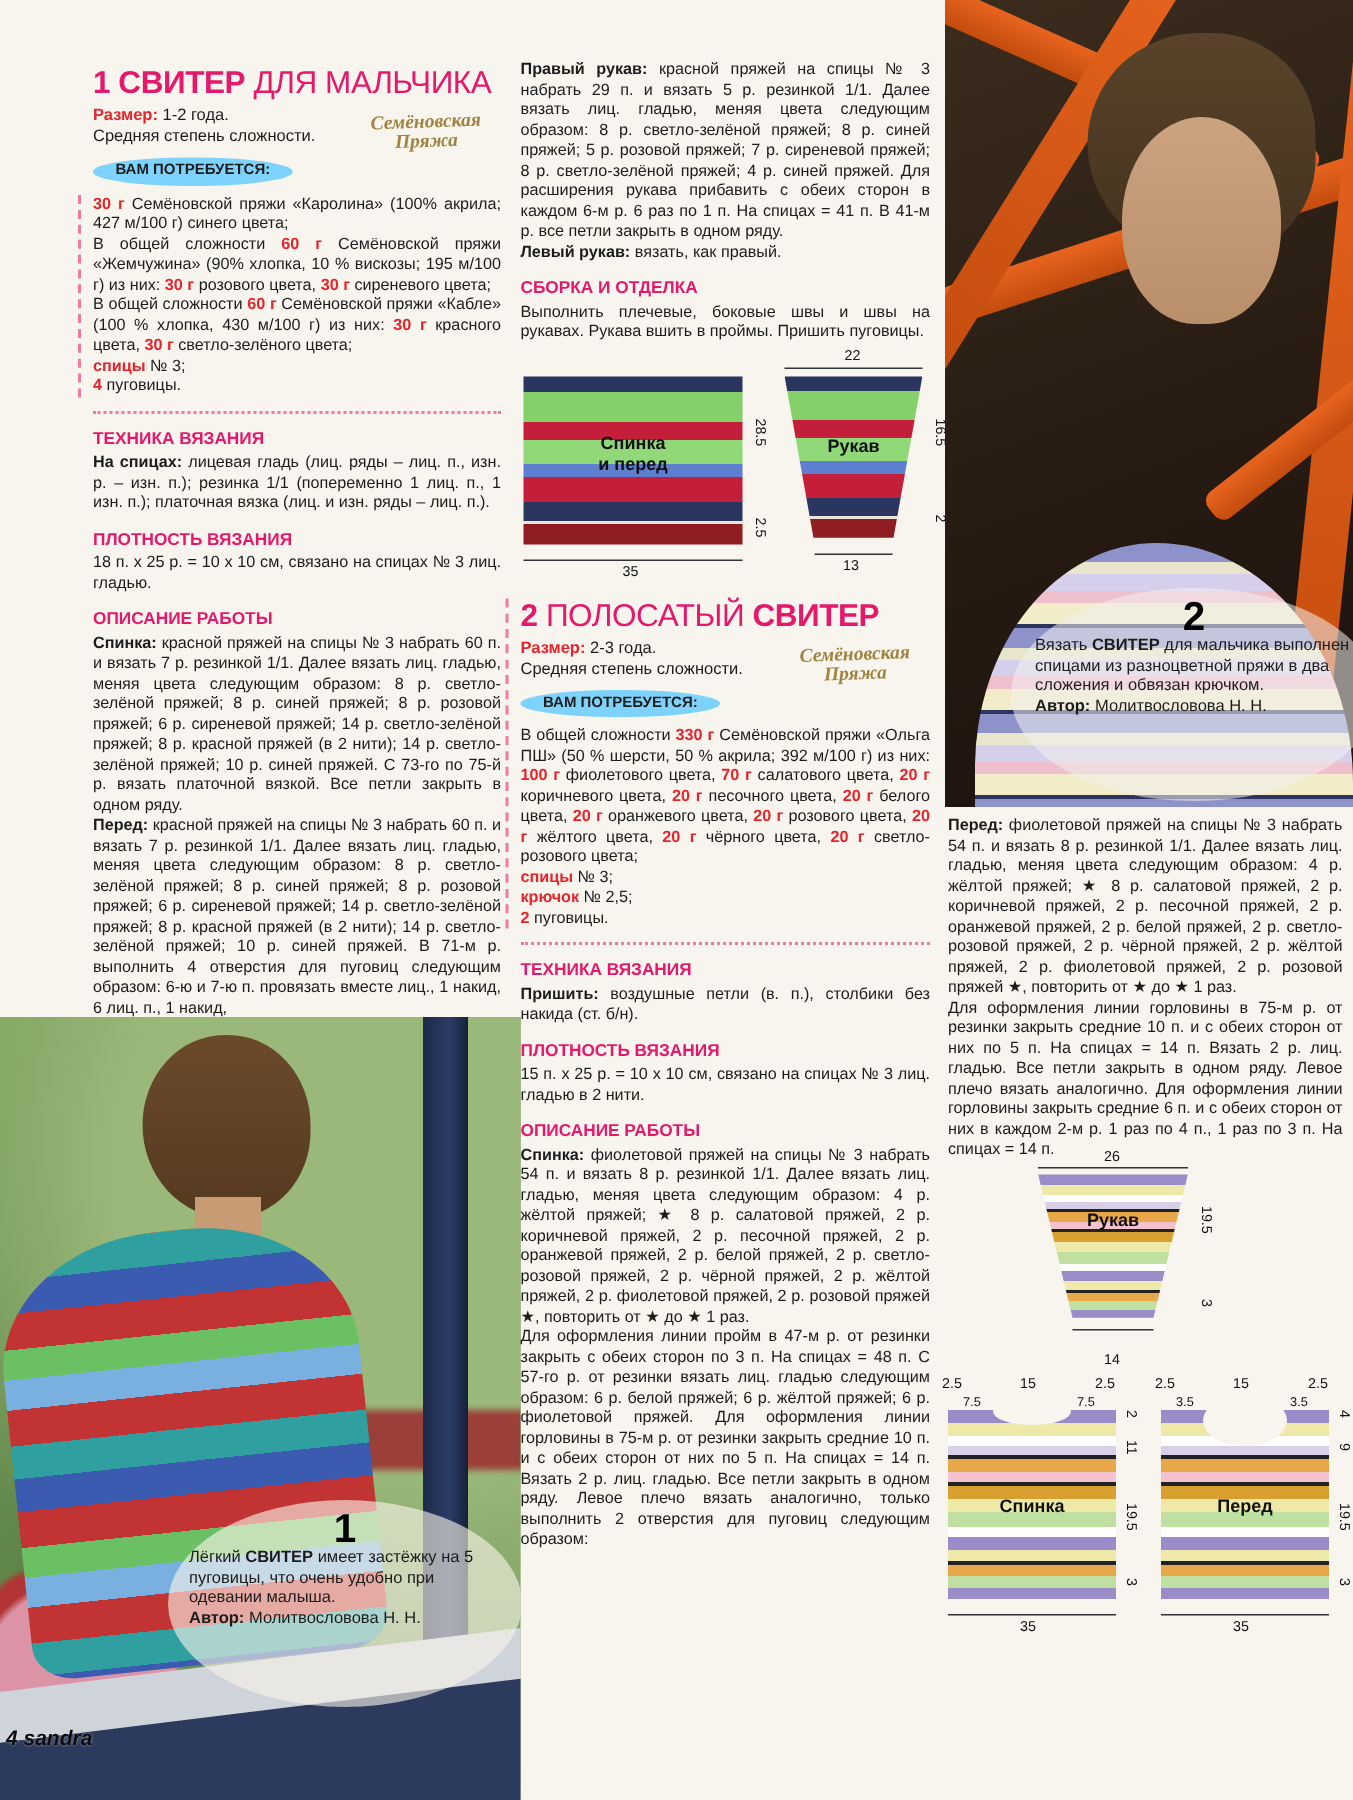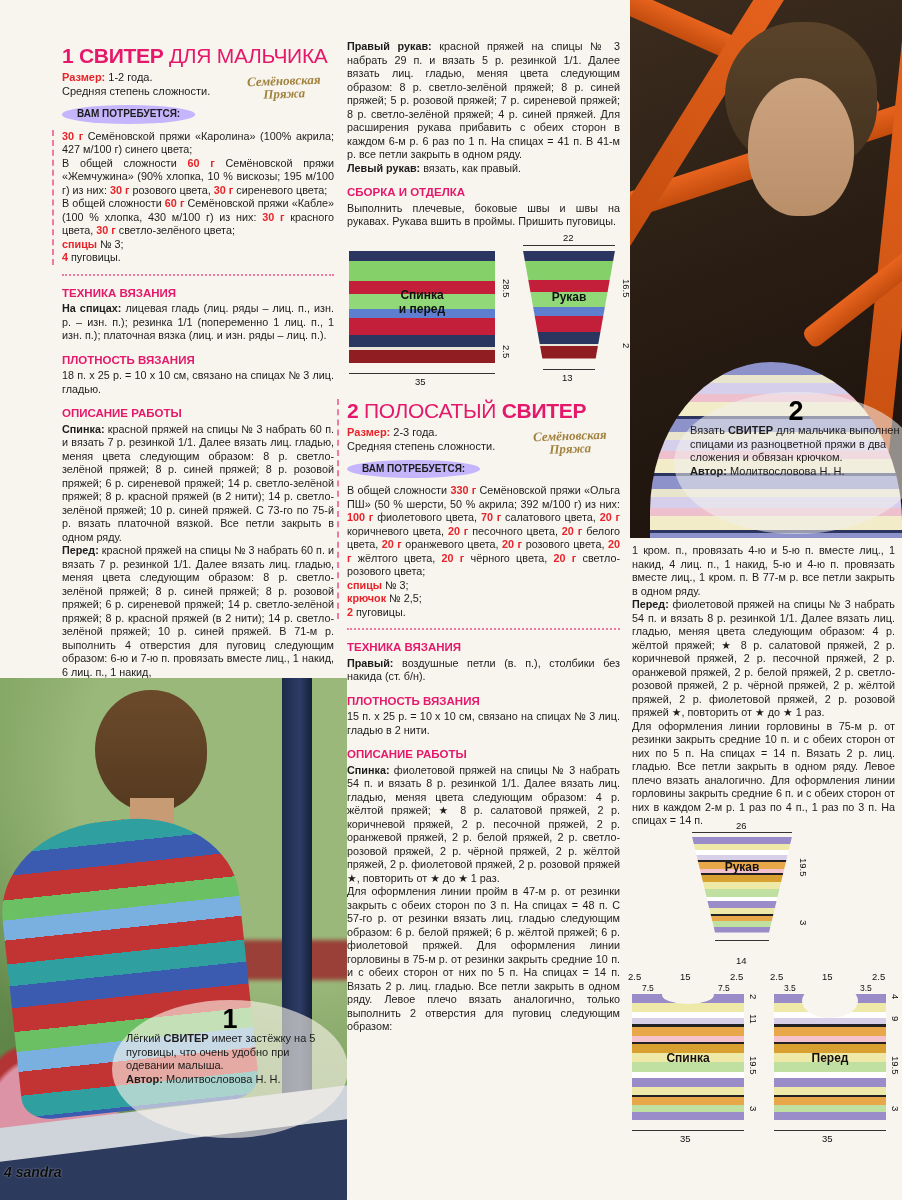--- a/index.html
+++ b/index.html
@@ -13,21 +13,21 @@
   .b{font-weight:bold;}
   .r{font-weight:bold;color:#e8232a;}
   .title{color:#e5186b;font-size:21px;line-height:23px;letter-spacing:-0.3px;margin:0 0 3px;}
   .title .b{font-weight:bold;}
   .h{color:#e5186b;font-weight:bold;font-size:11.5px;margin:11px 0 2px;text-align:left;}
   .intro{position:relative;}
   .meta{font-size:11px;line-height:14px;text-align:left;}
   .logo{position:absolute;right:0;top:30px;width:100px;text-align:center;
         font-family:"Liberation Serif",serif;font-style:italic;font-weight:bold;
         color:#a2823f;font-size:13px;line-height:13px;transform:rotate(-2deg);}
-  .vam{display:inline-block;background:#c4b5fd;border-radius:50%;padding:2px 15px 3px;
+  .vam{display:inline-block;background:#7dd3fc;border-radius:50%;padding:2px 15px 3px;
        font-weight:bold;font-size:10px;margin:7px 0 6px;}
   .materials{border-left:2px dashed #ef7ba2;padding-left:8px;margin-left:-10px;}
   .dots{border:none;border-top:2px dotted #ef7ba2;margin:9px 0 0;}
   
   .diag{position:relative;}
   .dim{position:absolute;font-size:9.5px;color:#111;line-height:10px;}
   .vdim{position:absolute;font-size:9.5px;color:#111;writing-mode:vertical-rl;line-height:10px;}
   .dimline{position:absolute;background:#333;}
   .shape-label{position:absolute;left:0;right:0;text-align:center;font-weight:bold;
                font-size:12px;color:#111;}
@@ -83,21 +83,21 @@
          background:repeating-linear-gradient(to bottom,#2f9fa0 0 22px,#3b5bb0 22px 44px,#c23333 44px 68px,#6cc064 68px 88px,#7ab0e0 88px 108px,#c23333 108px 132px);"></div>
     <div style="position:absolute;left:282px;top:0;width:30px;height:522px;background:linear-gradient(90deg,#1d2a4a,#2c3c66 60%,#16203a);"></div>
     <div style="position:absolute;left:-20px;top:428px;width:400px;height:34px;background:#cfd3da;transform:rotate(-7deg);"></div>
     <div style="position:absolute;left:-20px;top:462px;width:400px;height:80px;background:#2c3a5e;transform:rotate(-7deg);"></div>
 
     <div class="cap" style="left:112px;top:322px;width:208px;height:132px;background:rgba(248,243,233,0.62);padding:6px 14px 0;">
       <div class="cap-num">1</div>
       <p><span>Лёгкий </span><span class="b">СВИТЕР </span><span>имеет застёжку на 5 пуговицы, что очень удобно при одевании малыша.</span></p>
       <p><span class="b">Автор: </span><span>Молитвословова Н. Н.</span></p>
     </div>
-    <div style="position:absolute;left:4px;top:486px;font-style:italic;font-weight:bold;font-size:14px;color:#0d0d0d;text-shadow:0 0 2px rgba(255,255,255,0.5);">4 sandra</div>
+    <div style="position:absolute;left:4px;top:472px;font-style:italic;font-weight:bold;font-size:14px;color:#0d0d0d;text-shadow:0 0 2px rgba(255,255,255,0.5);">4 sandra</div>
   </div>
 
   <div class="col col1">
     <div class="intro">
       <p class="title"><span class="b">1 СВИТЕР </span><span>ДЛЯ МАЛЬЧИКА</span></p>
       <p class="meta"><span class="r">Размер: </span><span>1-2 года.</span></p>
       <p class="meta">Средняя степень сложности.</p>
       <div class="logo">
         <div>Семёновская</div>
         <div>Пряжа</div>
@@ -157,30 +157,29 @@
         <div>Пряжа</div>
       </div>
       <div class="vam">ВАМ ПОТРЕБУЕТСЯ:</div>
       <p><span>В общей сложности </span><span class="r">330 г </span><span>Семёновской пряжи «Ольга ПШ» (50 % шерсти, 50 % акрила; 392 м/100 г) из них: </span><span class="r">100 г </span><span>фиолетового цвета, </span><span class="r">70 г </span><span>салатового цвета, </span><span class="r">20 г </span><span>коричневого цвета, </span><span class="r">20 г </span><span>песочного цвета, </span><span class="r">20 г </span><span>белого цвета, </span><span class="r">20 г </span><span>оранжевого цвета, </span><span class="r">20 г </span><span>розового цвета, </span><span class="r">20 г </span><span>жёлтого цвета, </span><span class="r">20 г </span><span>чёрного цвета, </span><span class="r">20 г </span><span>светло-розового цвета;</span></p>
       <p><span class="r">спицы </span><span>№ 3;</span></p>
       <p><span class="r">крючок </span><span>№ 2,5;</span></p>
       <p><span class="r">2 </span><span>пуговицы.</span></p>
     </div>
     <hr class="dots">
     <div class="h">ТЕХНИКА ВЯЗАНИЯ</div>
-    <p><span class="b">Правый: </span><span>воздушные петли (в. п.), столбики без накида (ст. б/н).</span></p>
+    <p><span class="b">Пришить: </span><span>воздушные петли (в. п.), столбики без накида (ст. б/н).</span></p>
     <div class="h">ПЛОТНОСТЬ ВЯЗАНИЯ</div>
     <p>15 п. х 25 р. = 10 х 10 см, связано на спицах № 3 лиц. гладью в 2 нити.</p>
     <div class="h">ОПИСАНИЕ РАБОТЫ</div>
     <p><span class="b">Спинка: </span><span>фиолетовой пряжей на спицы № 3 набрать 54 п. и вязать 8 р. резинкой 1/1. Далее вязать лиц. гладью, меняя цвета следующим образом: 4 р. жёлтой пряжей; ★ 8 р. салатовой пряжей, 2 р. коричневой пряжей, 2 р. песочной пряжей, 2 р. оранжевой пряжей, 2 р. белой пряжей, 2 р. светло-розовой пряжей, 2 р. чёрной пряжей, 2 р. жёлтой пряжей, 2 р. фиолетовой пряжей, 2 р. розовой пряжей ★, повторить от ★ до ★ 1 раз.</span></p>
     <p><span>Для оформления линии пройм в 47-м р. от резинки закрыть с обеих сторон по 3 п. На спицах = 48 п. С 57-го р. от резинки вязать лиц. гладью следующим образом: 6 р. белой пряжей; 6 р. жёлтой пряжей; 6 р. фиолетовой пряжей. Для оформления линии горловины в 75-м р. от резинки закрыть средние 10 п. и с обеих сторон от них по 5 п. На спицах = 14 п. Вязать 2 р. лиц. гладью. Все петли закрыть в одном ряду. Левое плечо вязать аналогично, только выполнить 2 отверстия для пуговиц следующим образом:</span></p>
   </div>
 
   <div class="col col3">
-    <p><span>1 кром. п., провязать 4-ю и 5-ю п. вместе лиц., 1 накид, 4 лиц. п., 1 накид, 5-ю и 4-ю п. провязать вместе лиц., 1 кром. п. В 77-м р. все петли закрыть в одном ряду.</span></p>
     <p><span class="b">Перед: </span><span>фиолетовой пряжей на спицы № 3 набрать 54 п. и вязать 8 р. резинкой 1/1. Далее вязать лиц. гладью, меняя цвета следующим образом: 4 р. жёлтой пряжей; ★ 8 р. салатовой пряжей, 2 р. коричневой пряжей, 2 р. песочной пряжей, 2 р. оранжевой пряжей, 2 р. белой пряжей, 2 р. светло-розовой пряжей, 2 р. чёрной пряжей, 2 р. жёлтой пряжей, 2 р. фиолетовой пряжей, 2 р. розовой пряжей ★, повторить от ★ до ★ 1 раз.</span></p>
     <p><span>Для оформления линии горловины в 75-м р. от резинки закрыть средние 10 п. и с обеих сторон от них по 5 п. На спицах = 14 п. Вязать 2 р. лиц. гладью. Все петли закрыть в одном ряду. Левое плечо вязать аналогично. Для оформления линии горловины закрыть средние 6 п. и с обеих сторон от них в каждом 2-м р. 1 раз по 4 п., 1 раз по 3 п. На спицах = 14 п.</span></p>
 
     <div class="diag" style="height:138px;">
       <div class="dimline" style="left:60px;top:4px;width:100px;height:1px;"></div>
       <span class="dim" style="left:104px;top:-7px;">26</span>
       <div class="stripes2" style="position:absolute;left:60px;top:9px;width:100px;height:96px;clip-path:polygon(0 0,100% 0,77% 100%,23% 100%);">
         <div class="shape-label" style="top:24px;">Рукав</div>
       </div>
       <span class="vdim" style="left:166px;top:30px;">19.5</span>

